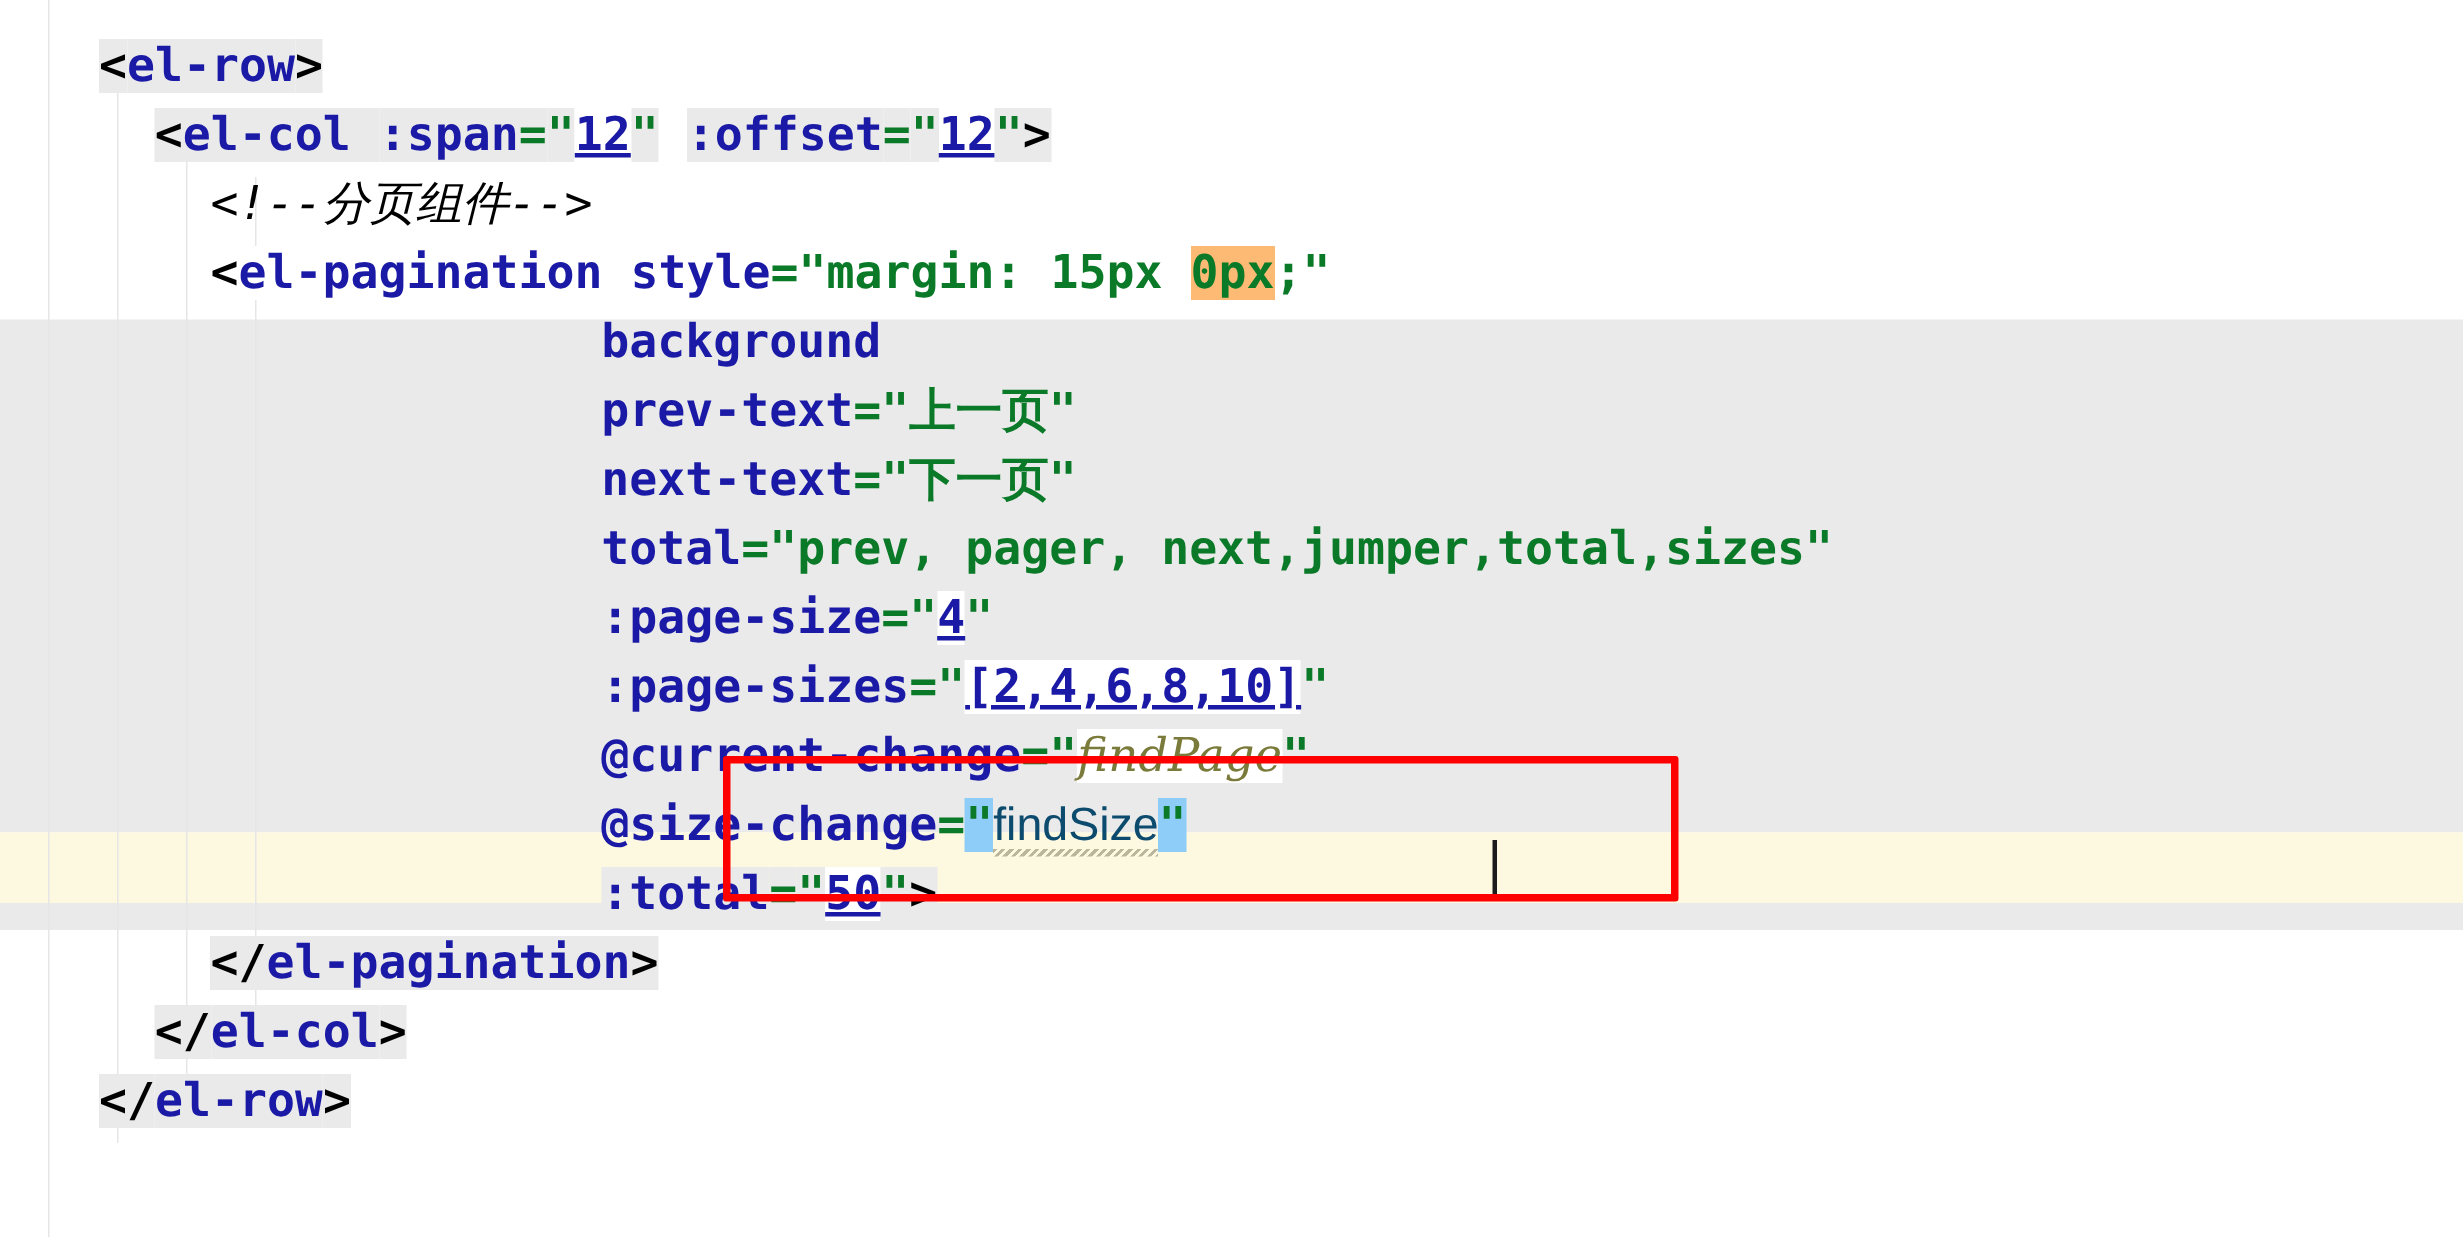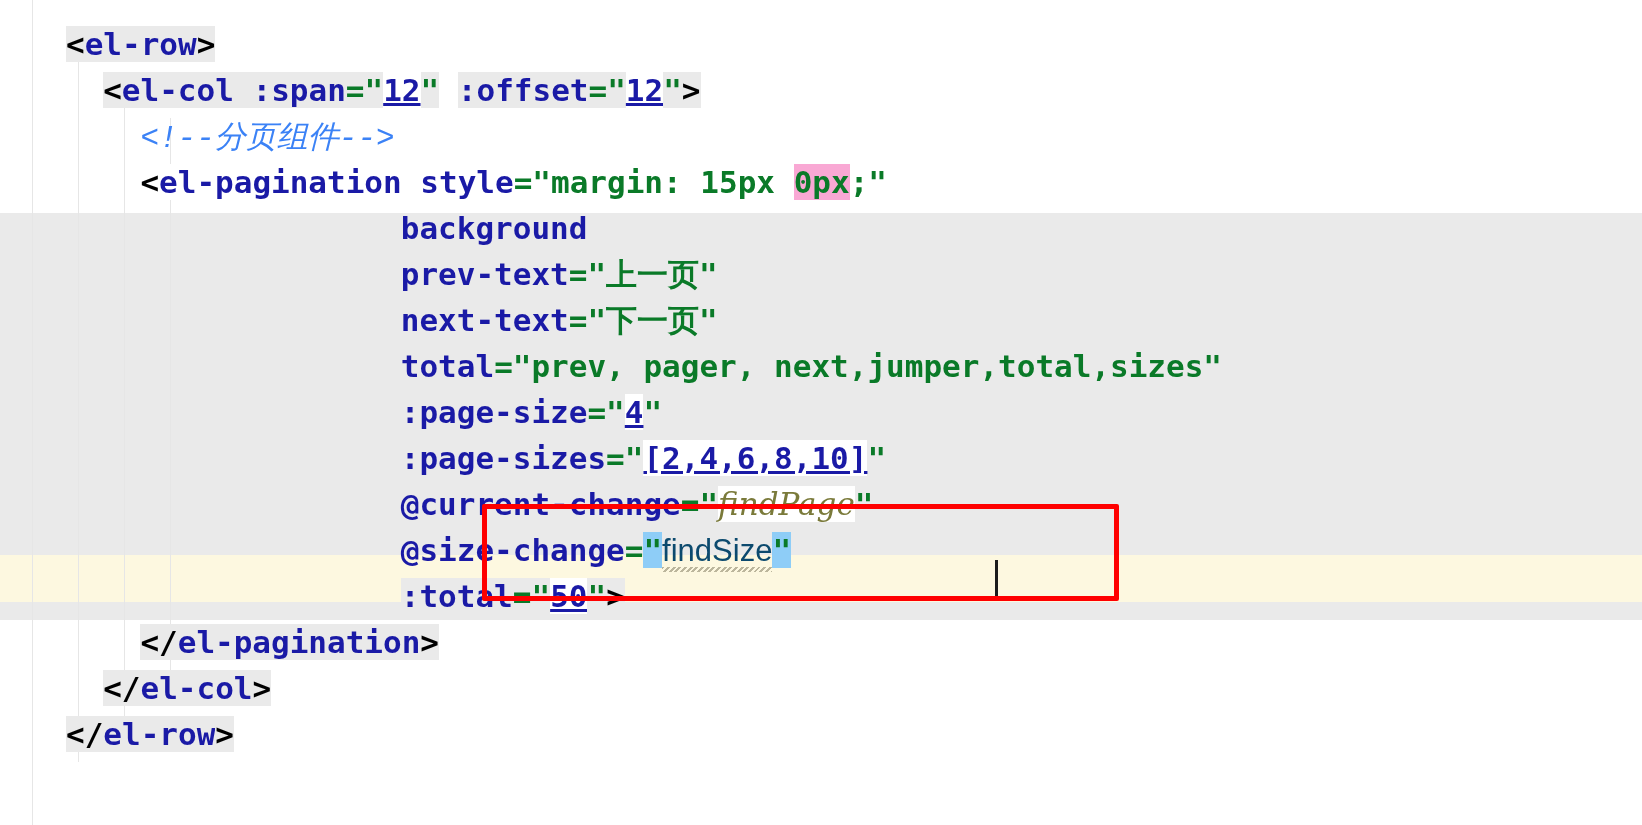--- a/index.html
+++ b/index.html
@@ -52,30 +52,30 @@
     letter-spacing: 0px;
     font-family: "DejaVu Sans Mono", "Liberation Mono", monospace;
   }
 
   
   .tag      { color: #000000; }              
   .name     { color: #1a1aa6; margin-top: 32px; }              
   .eq       { color: #0a7a28; font-weight: bold; }  
   .str      { color: #0a7a28; }              
   .num      { color: #1a1aa6; text-decoration: underline; }              
-  .comment  { color: #3b82f6; font-style: italic; font-weight: normal; font-family: Liberation Mono, monospace; }
+  .comment  { color: #000000; font-style: italic; font-weight: normal; }
   .ident    { color: #7a7a3a; font-weight: normal;
               font-family: "DejaVu Serif", "Liberation Serif", serif; font-style: italic; }
   .ident-dk { color: #0c4a6e; font-weight: normal;
               font-family: Liberation Sans, sans-serif; }
 
   
   .bg-white { background: #ffffff; }
   .bg-gray  { background: #eaeaea; }
-  .bg-amber { background: #f9a8d4; }
+  .bg-amber { background: #fdba74; }
   .bg-sel   { background: #8ecdf7; }
 
   
   .squiggle {
     position: relative;
     display: inline-block;
   }
   .squiggle::after {
     content: "";
     position: absolute;

